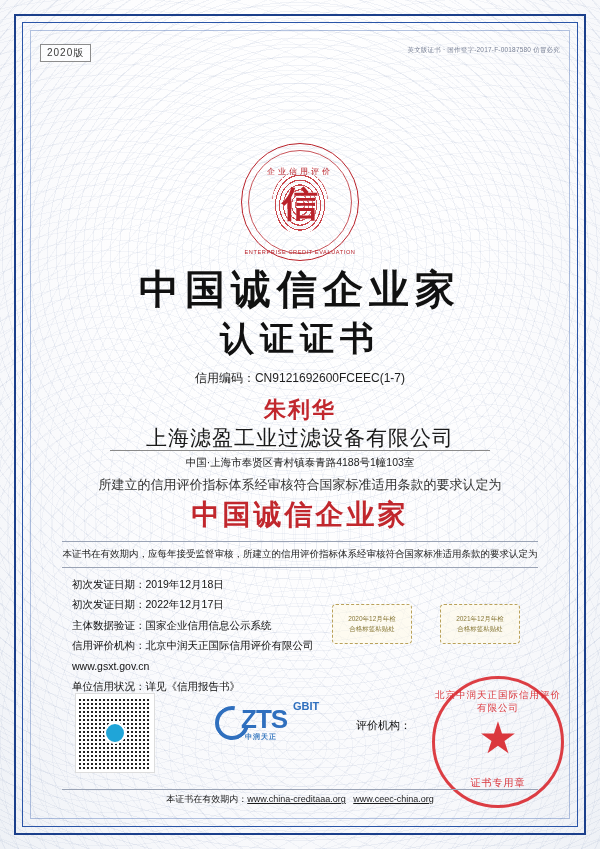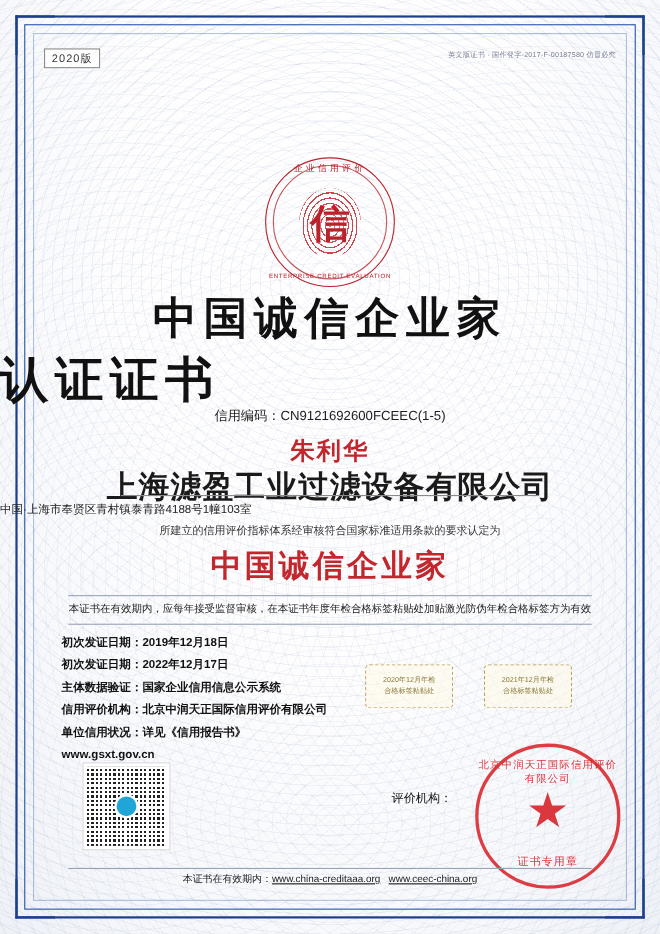--- a/index.html
+++ b/index.html
@@ -78,78 +78,78 @@
       repeating-radial-gradient(ellipse at 50% 55%, #c1272d 0 1px, rgba(255,255,255,0) 1px 4px);
     opacity:.85;
   }
   .emblem .xin{
     position:absolute;left:50%;top:52%;transform:translate(-50%,-50%);
     font-size:36px;color:#b9222a;font-weight:bold;
     font-family:"DejaVu Sans","Liberation Sans",sans-serif;
     text-shadow:0 0 2px rgba(255,255,255,.8);
   }
   .emblem .arc-top, .emblem .arc-bottom{
-    position:absolute;left:0;right:0;text-align:center;color:#b9222a;
+    position:absolute;left:0;right:0;text-align:center;color:#b9222a;margin-top:19px;
   }
   .emblem .arc-top{top:4px;font-size:8px;letter-spacing:3px;}
   .emblem .arc-bottom{bottom:6px;font-size:5.6px;letter-spacing:.6px;}
 
   .title1{
     position:absolute;left:0;right:0;top:262px;text-align:center;
     font-family:"DejaVu Sans","Liberation Sans",sans-serif;
     font-size:40px;font-weight:bold;color:#111;letter-spacing:6px;
   }
   .title2{
-    position:absolute;left:0;right:0;top:316px;
+    position:absolute;left:0;right:0;top:316px;text-align:center;
     font-family:Liberation Serif, serif;
-    font-size:44px;font-weight:bold;color:#111;letter-spacing:6px;
+    font-size:34px;font-weight:bold;color:#111;letter-spacing:6px;
   }
   .credit-no{
     position:absolute;left:0;right:0;top:370px;text-align:center;
     font-size:12px;color:#1d1d1d;
   }
   .person{
     position:absolute;left:0;right:0;top:395px;text-align:center;
     font-size:22px;font-weight:bold;color:#c1272d;letter-spacing:2px;
     font-family:"DejaVu Sans","Liberation Sans",sans-serif;
   }
   .company{
     position:absolute;left:0;right:0;top:424px;text-align:center;
-    font-size:28px;font-weight:bold;color:#1a1a1a;letter-spacing:1px;
+    font-size:21px;font-weight:normal;color:#1a1a1a;letter-spacing:1px;
     font-family:"DejaVu Sans","Liberation Sans",sans-serif;
   }
   .company-underline{
     position:absolute;left:110px;right:110px;top:450px;height:1px;background:#8a8a8a;
   }
   .address{
-    position:absolute;left:0;right:0;top:456px;text-align:left;
+    position:absolute;left:0;right:0;top:456px;text-align:center;
     font-size:10.5px;color:#222;
   }
   .statement{
     position:absolute;left:62px;right:62px;top:475px;text-align:center;
-    font-size:10px;color:#333;line-height:1.5;
+    font-size:13px;color:#333;line-height:1.5;
   }
   .award{
     position:absolute;left:0;right:0;top:496px;text-align:center;
     font-size:28px;font-weight:bold;color:#c1272d;letter-spacing:3px;
     font-family:"DejaVu Sans","Liberation Sans",sans-serif;
   }
   .rule{
     position:absolute;height:1px;background:#9aa3b5;
   }
   .rule.r1{left:62px;right:62px;top:541px;}
   .rule.r2{left:62px;right:62px;top:567px;}
   .rule.r3{left:62px;right:62px;top:789px;}
   .validity{
     position:absolute;left:62px;right:62px;top:546px;text-align:center;
     font-size:9.5px;color:#222;line-height:1.6;
   }
   .fields{
-    position:absolute;left:56px;top:574px;
-    font-size:10.5px;color:#1a1a1a;line-height:1.95;font-weight:bold;
+    position:absolute;left:72px;top:574px;
+    font-size:10.5px;color:#1a1a1a;line-height:1.95;
   }
   .fields .row{white-space:nowrap;}
   .fields .lbl{color:#111;}
   .fields .val{color:#111;}
   .fields .url{color:#111;}
 
   .sticker{
     position:absolute;width:78px;height:38px;border-radius:4px;
     border:1px dashed #b9a15a;background:rgba(255,250,230,.55);
     color:#8a7a3a;font-size:6.5px;text-align:center;line-height:1.5;
@@ -239,65 +239,71 @@
     <div class="ring"></div>
     <div class="ring2"></div>
     <div class="fingerprint"></div>
     <div class="xin">信</div>
     <div class="arc-top">企业信用评价</div>
     <div class="arc-bottom">ENTERPRISE CREDIT EVALUATION</div>
   </div>
 
   <div class="title1">中国诚信企业家</div>
   <div class="title2">认证证书</div>
-  <div class="credit-no">信用编码：CN9121692600FCEEC(1-5)</div>
+  <div class="credit-no">信用编码：CN9121692600FCEEC(1-7)</div>
   <div class="person">朱利华</div>
   <div class="company">上海滤盈工业过滤设备有限公司</div>
   <div class="company-underline"></div>
   <div class="address">中国·上海市奉贤区青村镇泰青路4188号1幢103室</div>
   <div class="statement">所建立的信用评价指标体系经审核符合国家标准适用条款的要求认定为</div>
   <div class="award">中国诚信企业家</div>
 
   <div class="rule r1"></div>
-  <div class="validity">本证书在有效期内，应每年接受监督审核，在本证书年度年检合格标签粘贴处加贴激光防伪年检合格标签方为有效</div>
+  <div class="validity">本证书在有效期内，应每年接受监督审核，所建立的信用评价指标体系经审核符合国家标准适用条款的要求认定为</div>
   <div class="rule r2"></div>
 
   <div class="fields">
     <div class="row">
       <span class="lbl">初次发证日期：</span><span class="val">2019年12月18日</span>
     </div>
     <div class="row">
       <span class="lbl">初次发证日期：</span><span class="val">2022年12月17日</span>
     </div>
     <div class="row">
       <span class="lbl">主体数据验证：</span><span class="val">国家企业信用信息公示系统</span>
     </div>
     <div class="row">
       <span class="lbl">信用评价机构：</span><span class="val">北京中润天正国际信用评价有限公司</span>
     </div>
     <div class="row">
+      <span class="url">www.gsxt.gov.cn</span>
+    </div>
+    <div class="row">
       <span class="lbl">单位信用状况：</span><span class="val">详见《信用报告书》</span>
-    </div>
-    <div class="row">
-      <span class="url">www.gsxt.gov.cn</span>
     </div>
   </div>
 
   <div class="sticker s1">
     <span>2020年12月年检</span>
     <span>合格标签粘贴处</span>
   </div>
   <div class="sticker s2">
     <span>2021年12月年检</span>
     <span>合格标签粘贴处</span>
   </div>
 
   <div class="qr"></div>
   <div class="qr-badge"></div>
 
+  <div class="zts">
+    <div class="mark"></div>
+    <div class="txt">ZTS</div>
+    <div class="sub">中润天正</div>
+    <div class="gbit">GBIT</div>
+  </div>
 
   <div class="evaluator">评价机构：</div>
 
   <div class="redseal">
     <div class="ring"></div>
     <div class="arc">北京中润天正国际信用评价有限公司</div>
     <div class="star">★</div>
     <div class="bottom">证书专用章</div>
   </div>
 

